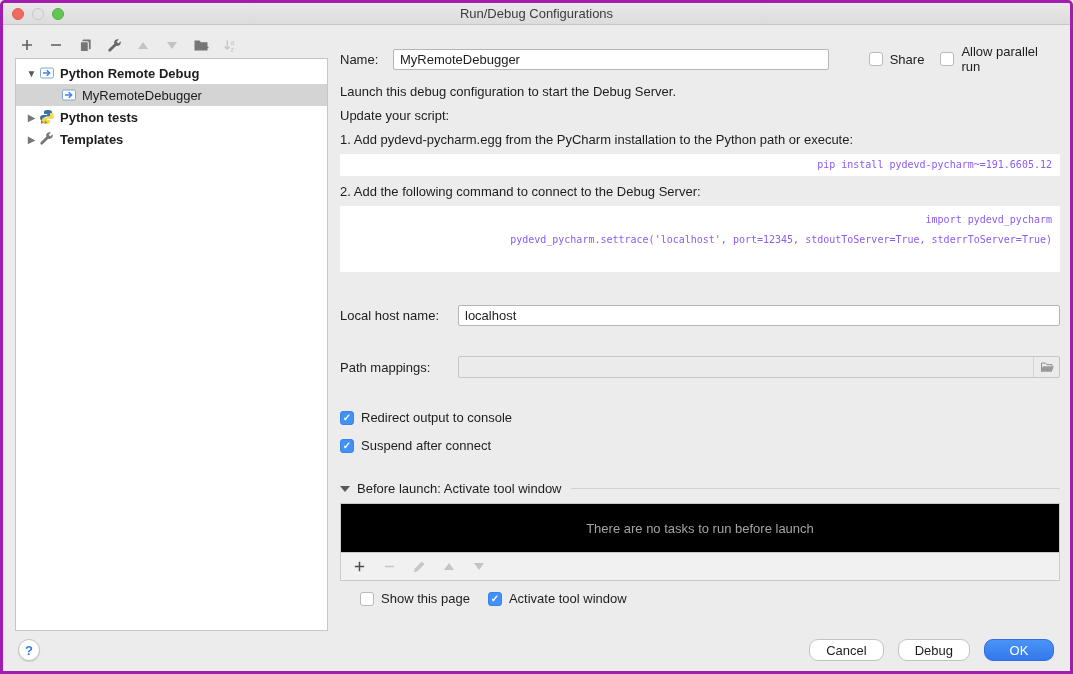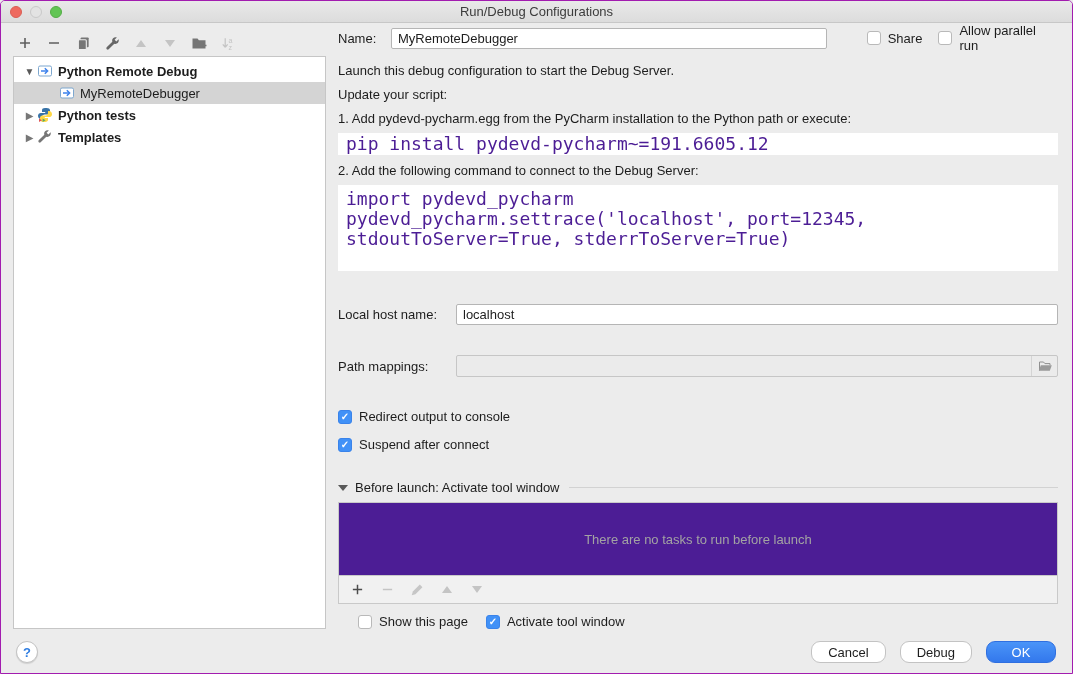--- a/index.html
+++ b/index.html
@@ -8,21 +8,21 @@
     font-family: "Liberation Sans", sans-serif;
     font-size: 13px;
     color: #1d1d1d;
     background: #ececec;
     overflow: hidden;
   }
   .window {
     position: relative;
     width: 1073px; height: 674px;
     background: #ececec;
-    border: 1px solid #a21caf;
+    border: 3px solid #a21caf;
     border-radius: 5px 5px 0 0;
     overflow: hidden;
   }
   
   .titlebar {
     position: absolute; left:0; top:0; right:0; height:22px;
     background: linear-gradient(#e9e9e9, #dcdcdc);
     border-bottom: 1px solid #c7c7c7;
     display: flex; align-items: center; justify-content: center;
   }
@@ -57,21 +57,21 @@
   .tree-row .indent { width:22px; }
   .tree-ic { width:16px; height:16px; margin-right:5px; position:relative; flex:none; }
   .tree-ic svg { display:block; }
   .tree-label { white-space:nowrap;text-align:right; }
   .tree-label.bold { font-weight:bold; }
 
   
   .main { position:absolute; left:337px; top:22px; width:720px; }
   .row { display:flex; align-items:center; }
 
-  .name-row { margin-top:4px; height:22px; }
+  .name-row { margin-top:23px; height:22px; }
   .lbl { color:#1d1d1d; }
   .name-lbl { width:44px; flex:none; }
   input.text {
     height:21px; background:#fff;
     border:1px solid #b5b5b5; border-radius:2px;
     font-family:"Liberation Sans", sans-serif; font-size:13px; color:#1d1d1d;
     padding:0 6px; outline:none;
   }
   .name-input { width:437px; margin-left:9px; }
 
@@ -81,22 +81,22 @@
   .cb[data-checked="true"]::after { content:"✓"; color:#fff; font-size:10px; font-weight:bold; }
   .cb-lbl { margin-left:7px; }
 
   .share-group { margin-left:40px; display:flex; align-items:center; }
   .parallel-group { margin-left:16px; display:flex; align-items:center; }
 
   .para { margin-top:8px; line-height:16px; }
   .para.first { margin-top:14px; }
   .code {
     background:#fff; font-family:"DejaVu Sans Mono", monospace;
-    font-size:18px; line-height:20px; color:#4c1d95;
-    padding:1px 8px; margin-top:6px; width:100%;
+    font-size:10px; line-height:20px; color:#8b5cf6;
+    padding:1px 8px; margin-top:6px; width:100%;text-align:right;
   }
   .code.tall { padding:4px 8px 22px 8px; }
 
   .field-row { margin-top:32px; height:22px; }
   .field-row.port { margin-top:10px; }
   .field-row.path { margin-top:30px; }
   .field-lbl { width:118px; flex:none; }
   .grow-input { flex:1; }
   .focused {
     border:1px solid #7aa7dc;
@@ -112,21 +112,21 @@
 
   .cb-row { margin-top:32px; }
   .cb-row.second { margin-top:13px; }
 
   .before-header { margin-top:28px; display:flex; align-items:center; }
   .bh-arrow { width:0;height:0;border-left:5px solid transparent;border-right:5px solid transparent;
               border-top:6px solid #595959; margin-right:7px; }
   .bh-line { flex:1; height:1px; background:#d2d2d2; margin-left:9px; }
 
   .task-box {
-    margin-top:7px; height:74px; background:#4c1d95; border:1px solid #c9c9c9;
+    margin-top:7px; height:50px; background:#000000; border:1px solid #c9c9c9;
     display:flex; align-items:center; justify-content:center;
   }
   .task-empty { color:#a3a3a3; }
   .task-toolbar {
     height:28px; background:#f1f1f1;
     border:1px solid #c9c9c9; border-top:none;
     display:flex; align-items:center; gap:14px; padding-left:10px;
   }
   .page-row { margin-top:10px;padding-left:20px; }
   .atw-group { margin-left:18px; display:flex; align-items:center; }

